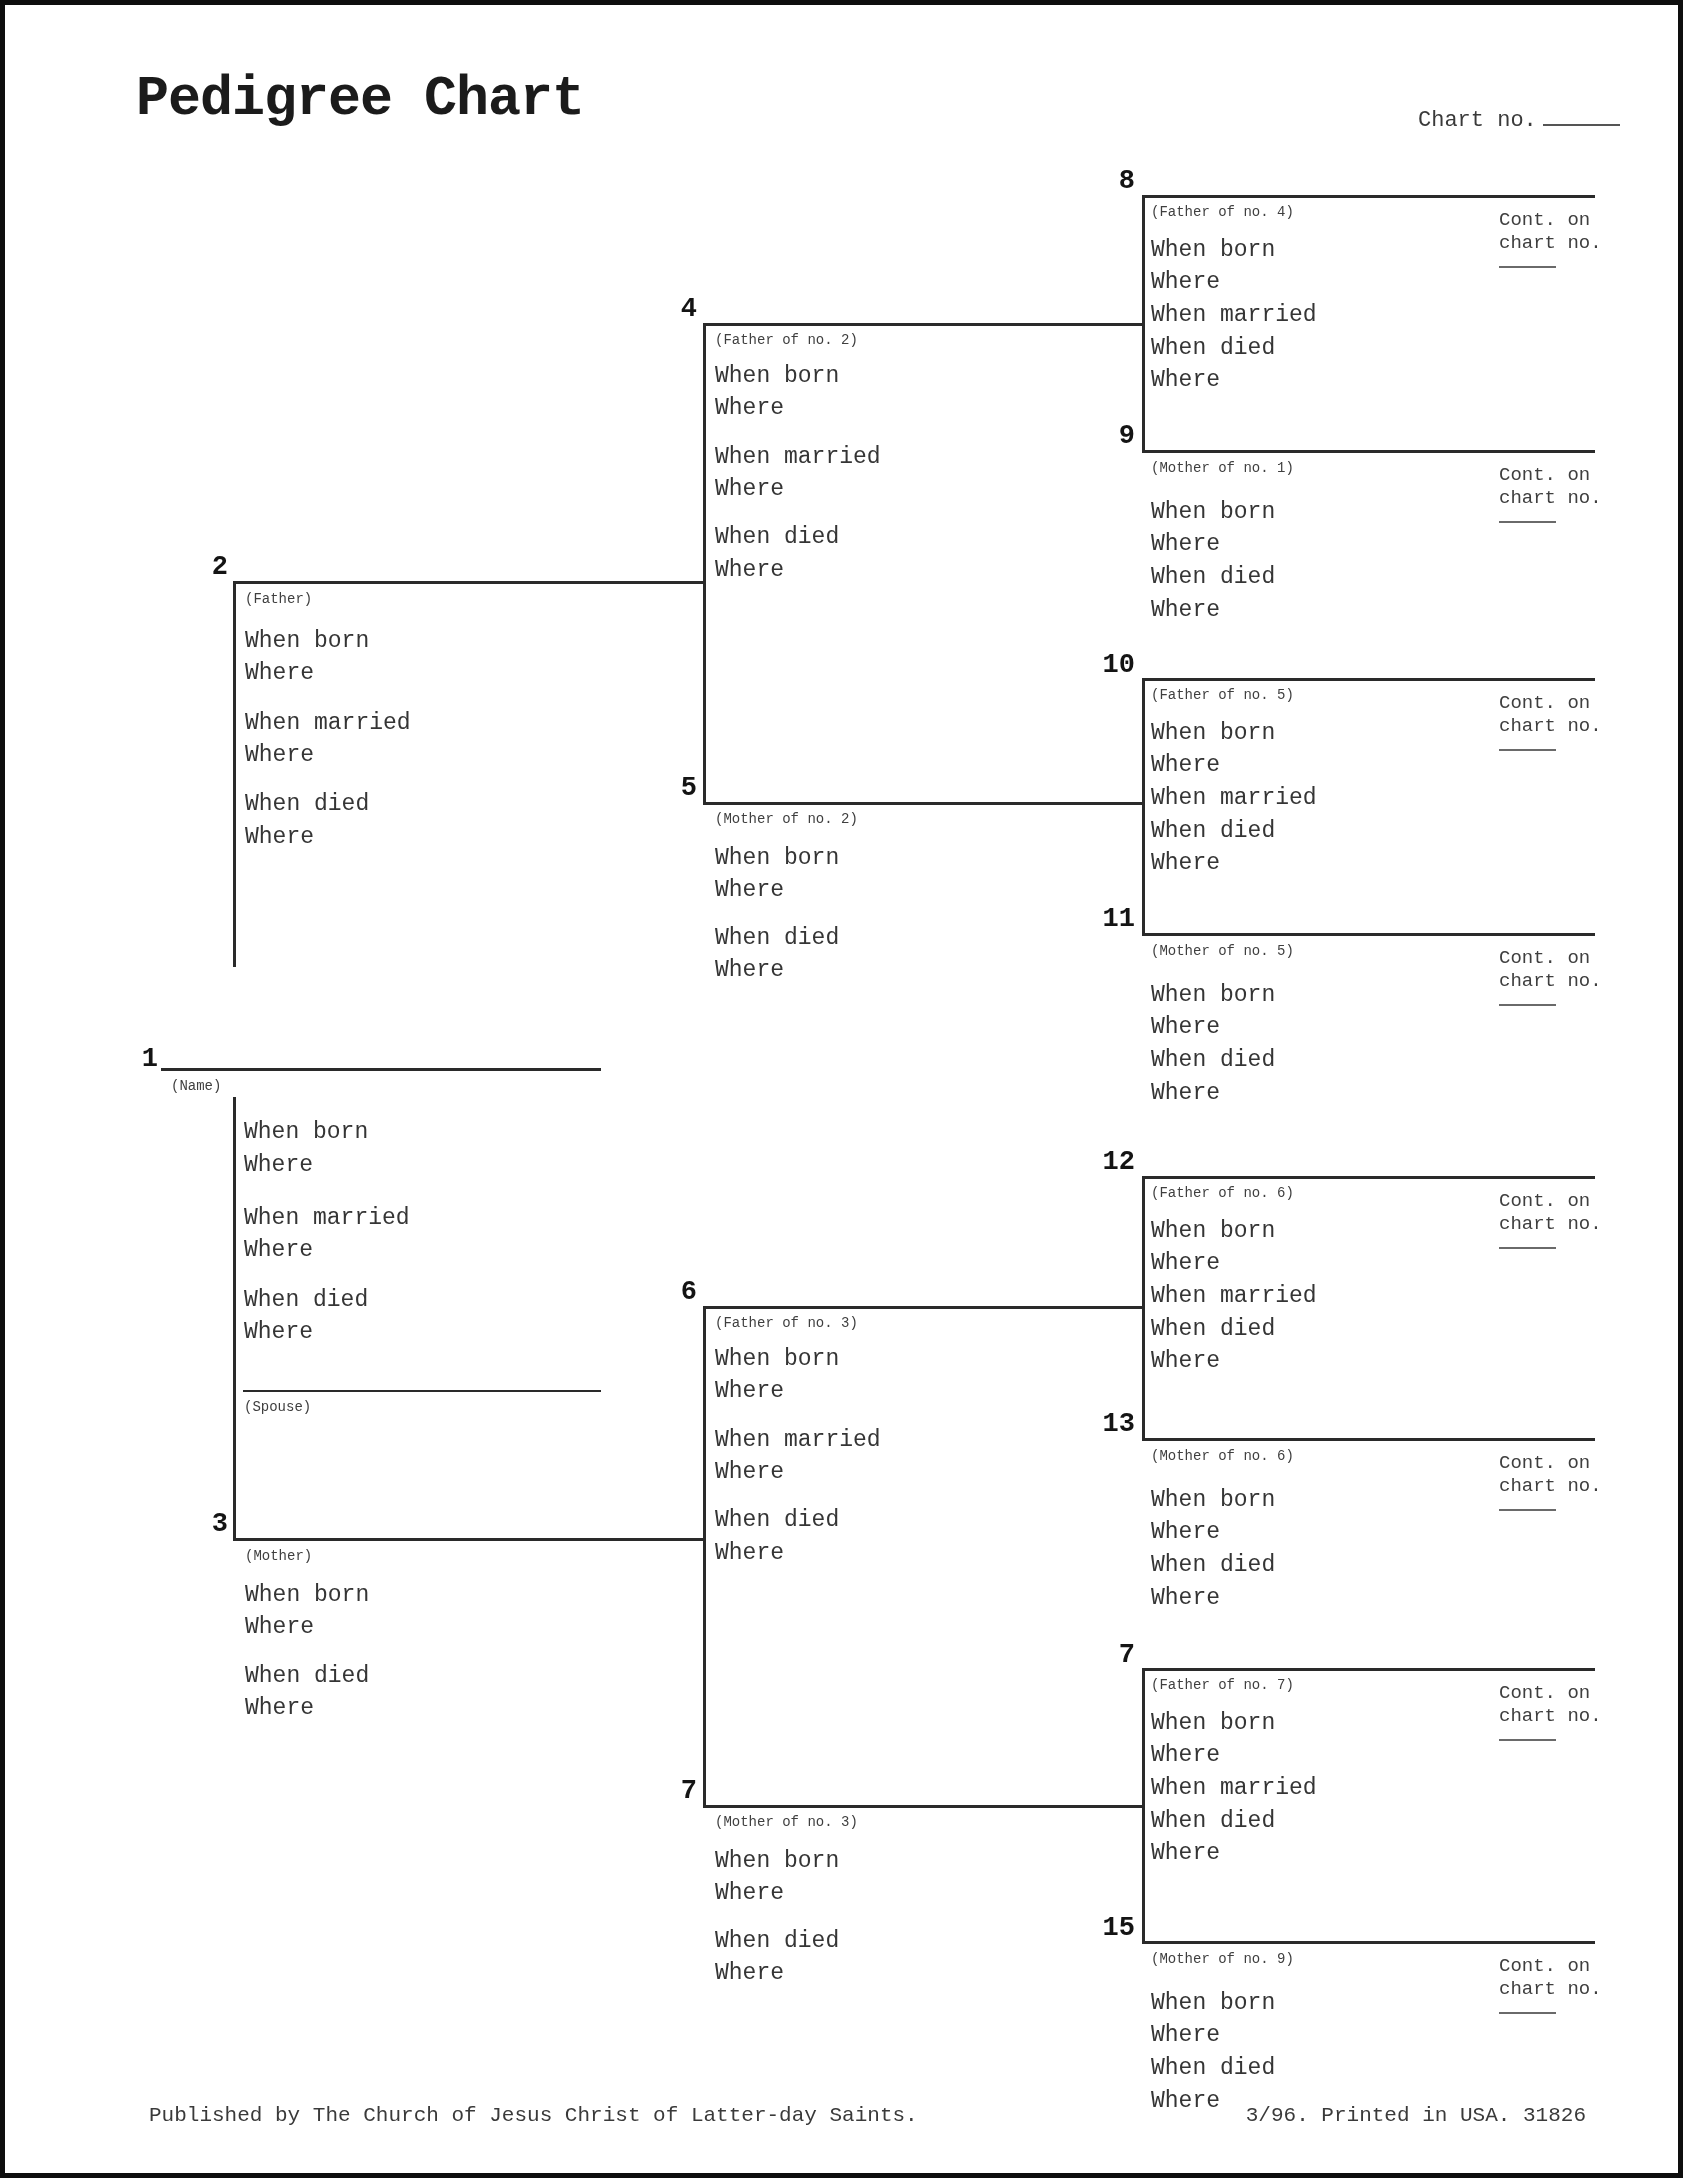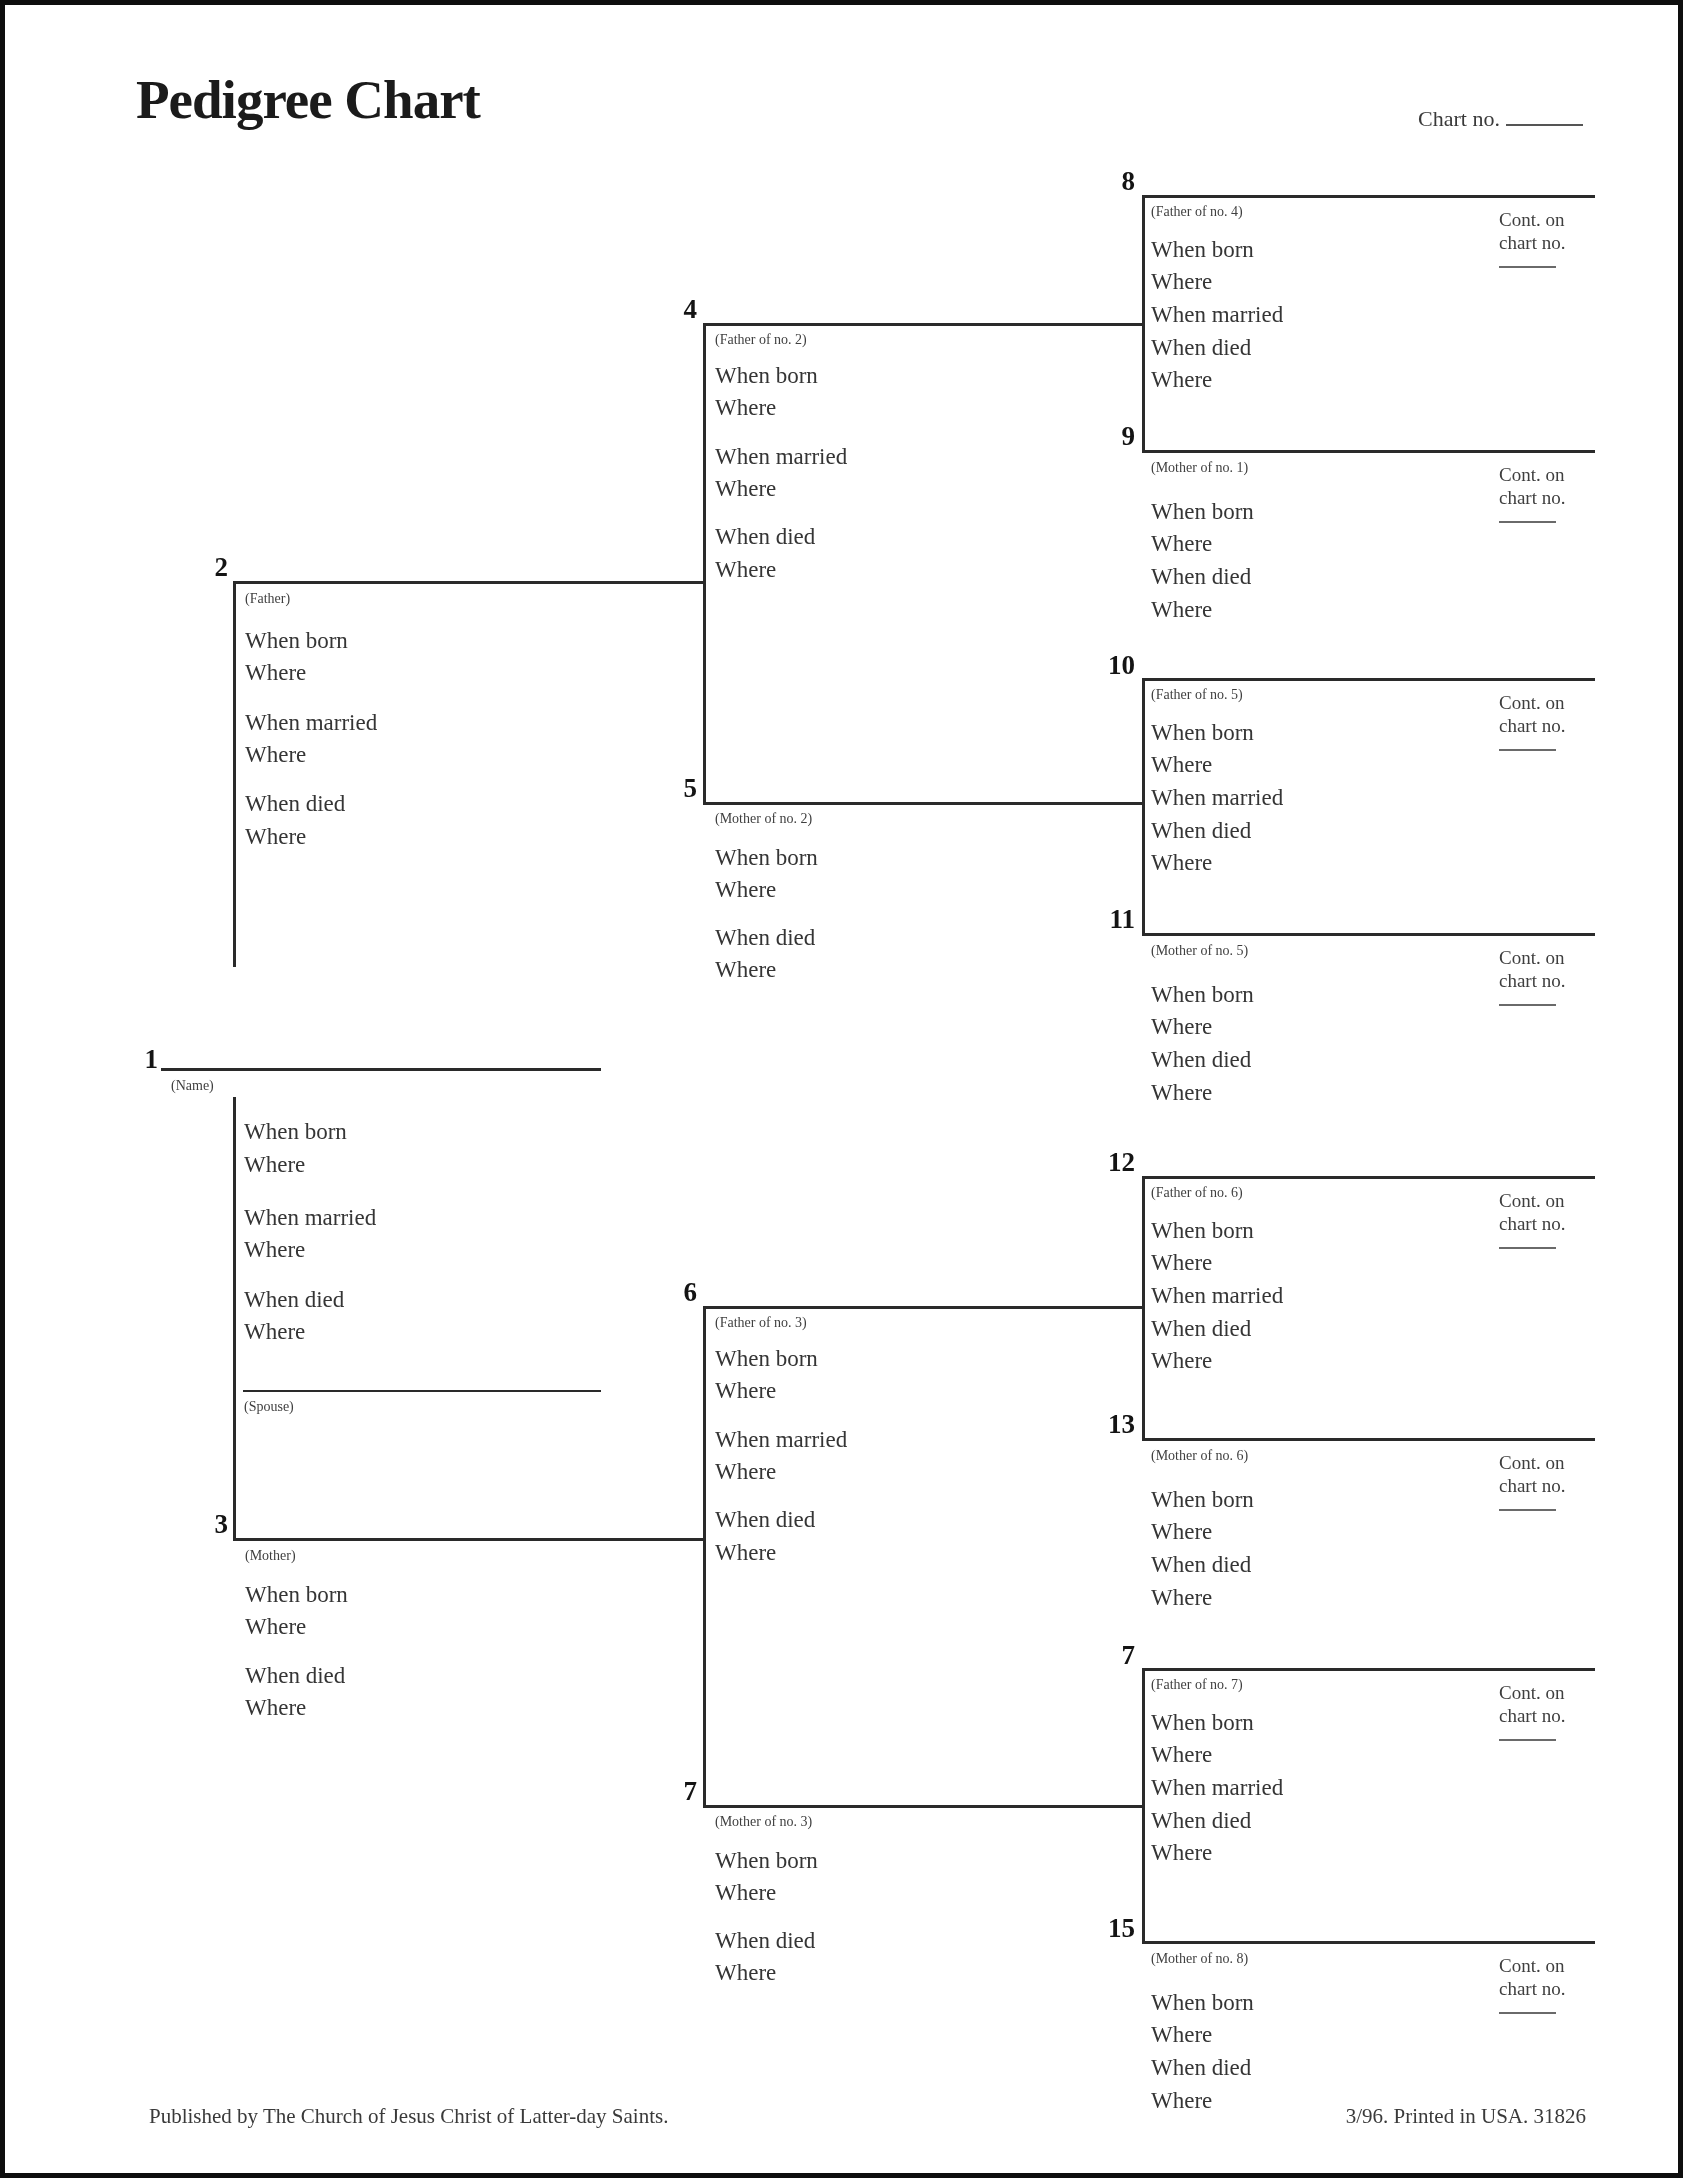--- a/index.html
+++ b/index.html
@@ -1,19 +1,19 @@
 <!DOCTYPE html>
 <html><head>
 <meta charset="utf-8">
 <style>
   html,body{margin:0;padding:0;background:#888;}
   .page{
     position:relative;width:1683px;height:2178px;background:#ffffff;
     border:5px solid #0e0e0e;box-sizing:border-box;overflow:hidden;
-    font-family:Liberation Serif, serif;color:#333;
+    font-family:Liberation Mono, monospace;color:#333;
   }
   .ln{position:absolute;background:#2a2a2a;}
   .num{position:absolute;width:59px;text-align:right;font-weight:bold;font-size:27px;color:#141414;}
   .entry{position:absolute;}
   .elabel{position:absolute;left:0;font-size:14px;color:#3f3f3f;white-space:nowrap;}
   .fld{position:absolute;left:0;font-size:23px;color:#353535;white-space:nowrap;}
   .cont{position:absolute;left:348px;top:0;width:119px;}
   .cont .t{position:absolute;left:0;font-size:19px;color:#3f3f3f;white-space:nowrap;}
   .cu{position:absolute;left:0;width:57px;height:2px;background:#6a6a6a;}
   .title{position:absolute;left:131px;top:63px;font-size:55px;font-weight:bold;color:#1b1b1b;letter-spacing:-1px;}
@@ -231,21 +231,21 @@
     <div class="fld" style="top:140px">When died</div>
     <div class="fld" style="top:172px">Where</div>
     <div class="cont">
       <div class="t" style="top:14px">Cont. on</div>
       <div class="t" style="top:37px">chart no.</div>
       <div class="cu" style="top:71px"></div>
     </div>
   </div>
 
   <div class="entry" style="left:1146px;top:1936px">
-    <div class="elabel" style="top:10px">(Mother of no. 8)</div>
+    <div class="elabel" style="top:10px">(Mother of no. 9)</div>
     <div class="fld" style="top:49px">When born</div>
     <div class="fld" style="top:81px">Where</div>
     <div class="fld" style="top:114px">When died</div>
     <div class="fld" style="top:147px">Where</div>
     <div class="cont">
       <div class="t" style="top:14px">Cont. on</div>
       <div class="t" style="top:37px">chart no.</div>
       <div class="cu" style="top:71px"></div>
     </div>
   </div>

